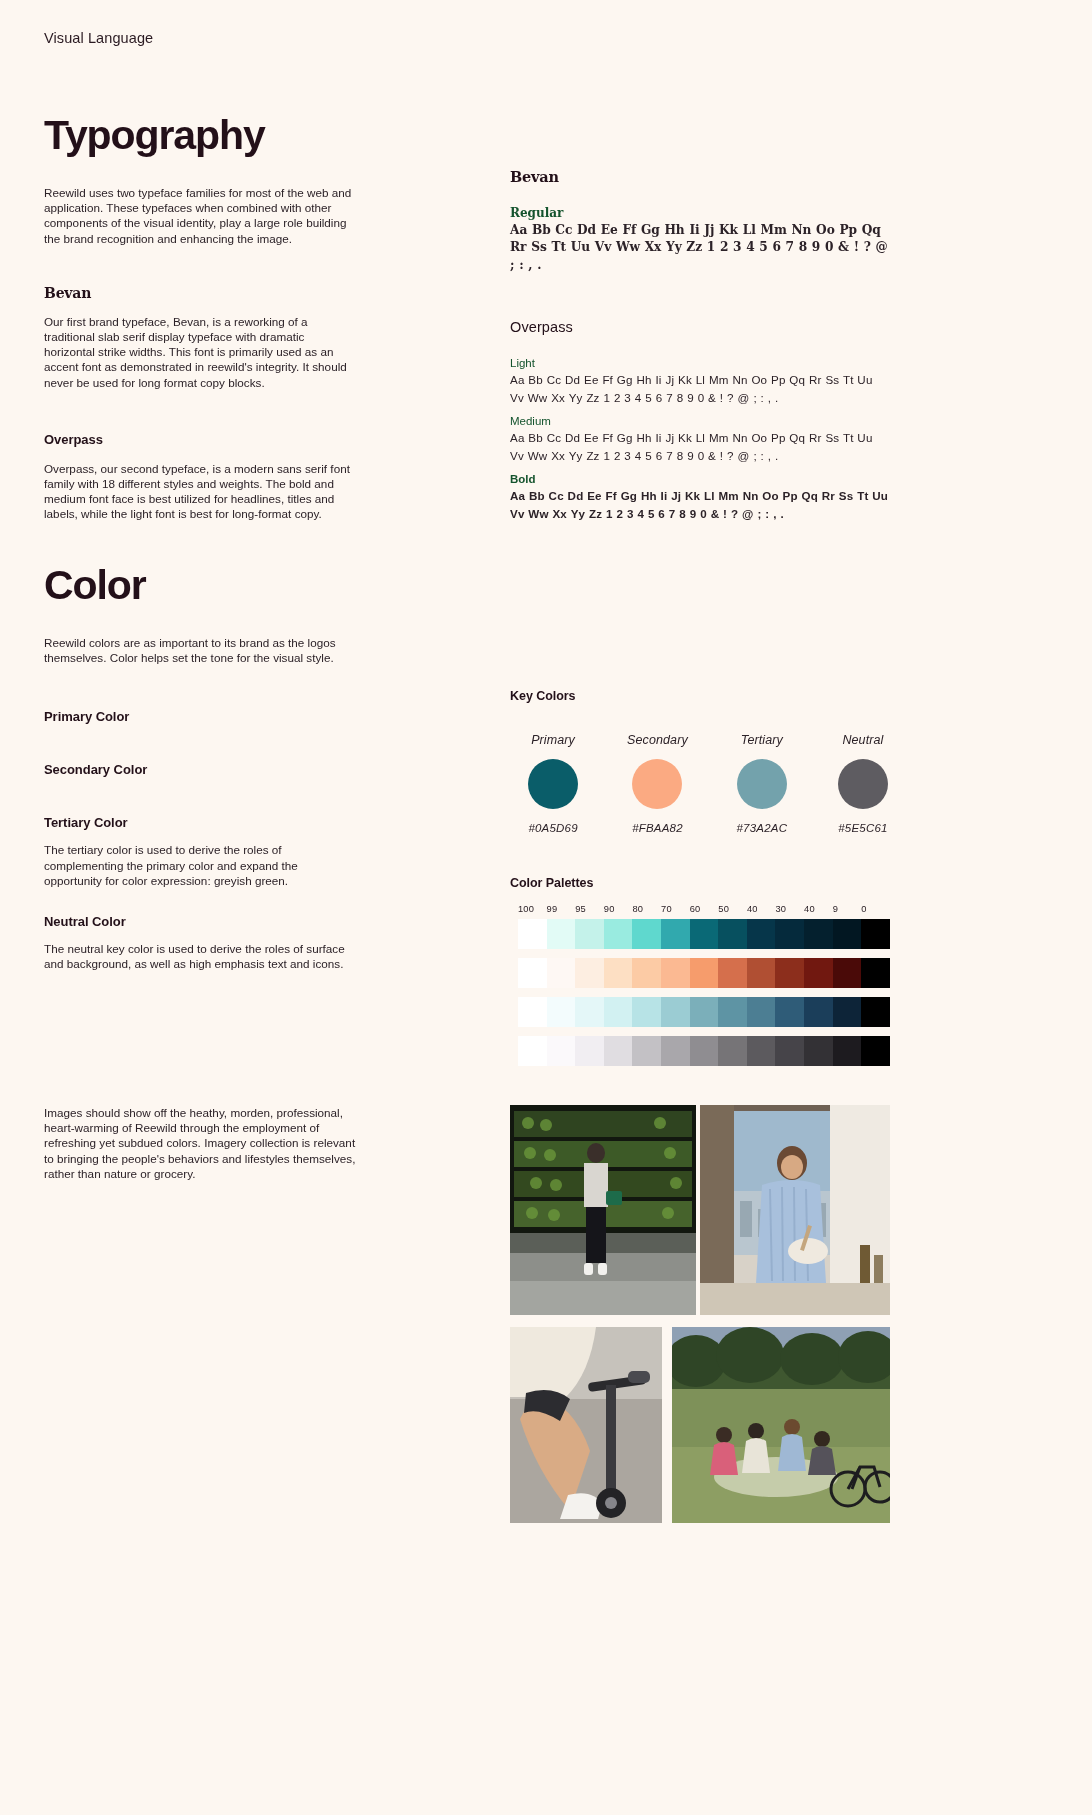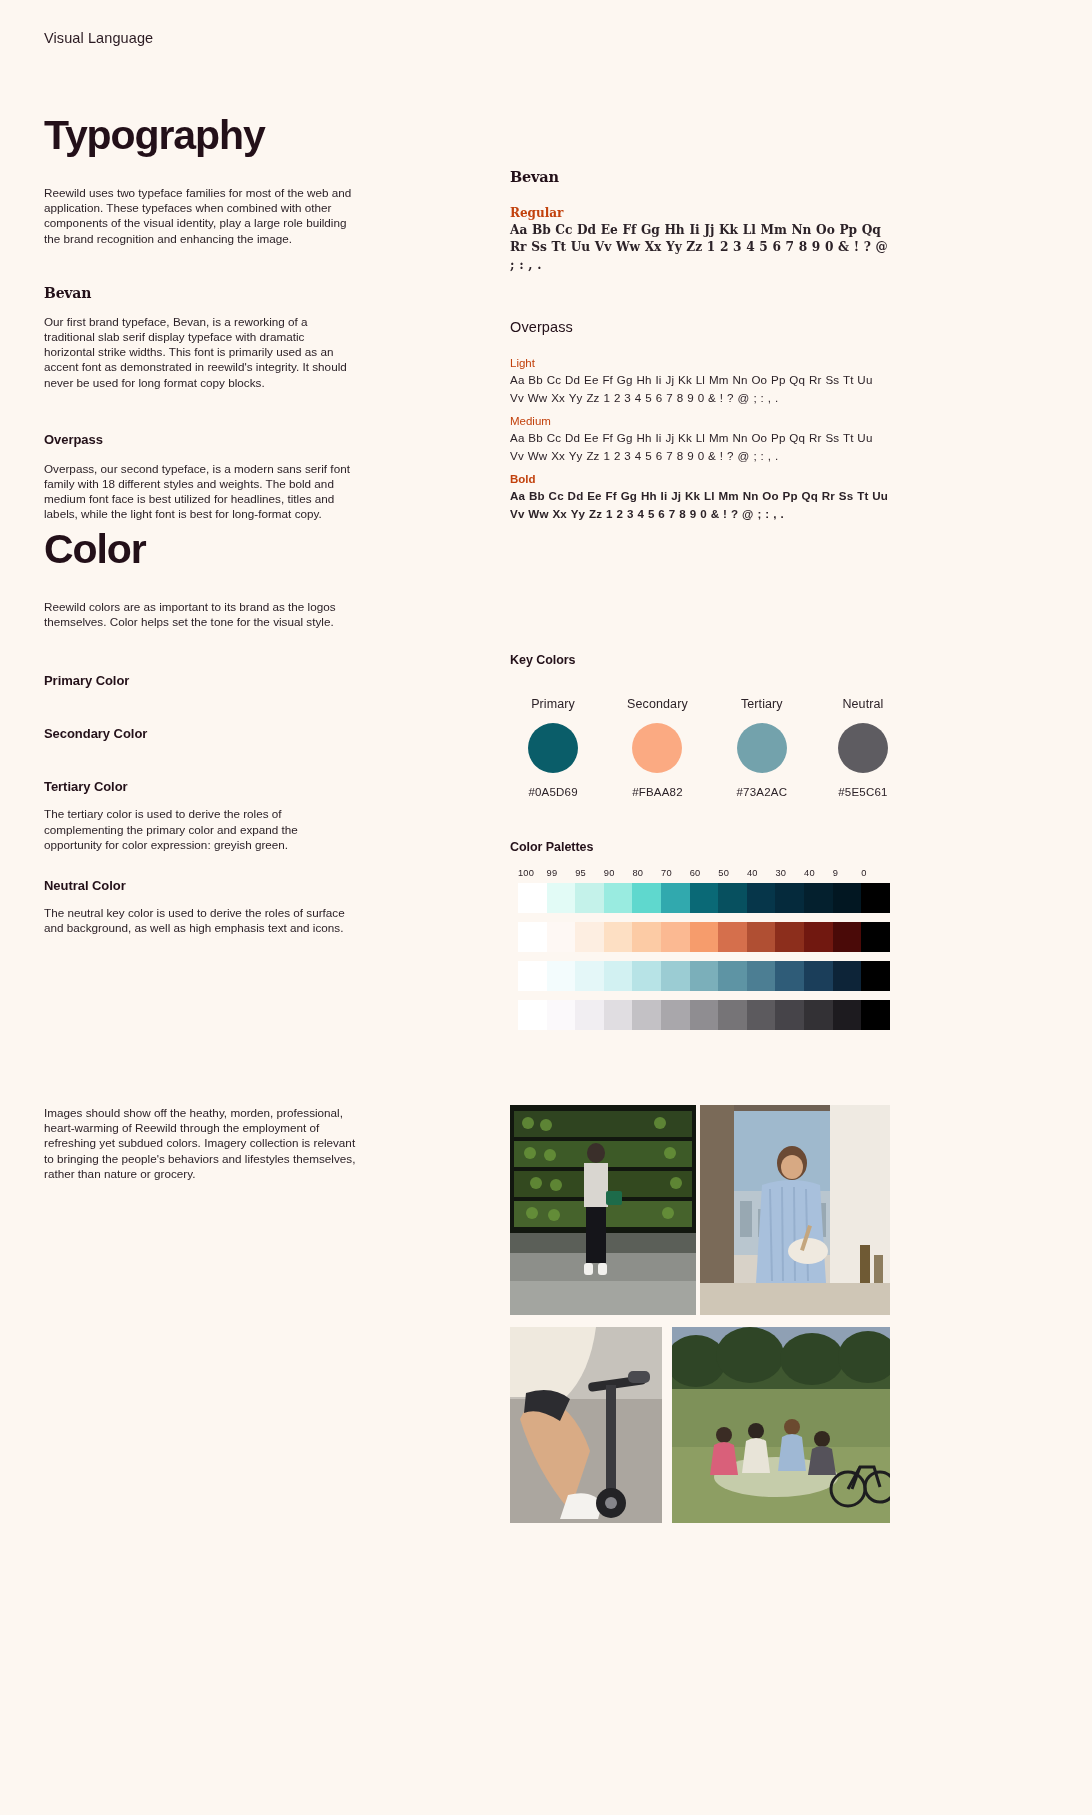--- a/index.html
+++ b/index.html
@@ -86,21 +86,21 @@
     color: #231019;
   }
   .spec-title-sans {
     font-size: 14.5px;
     font-weight: 400;
     color: #231019;
     letter-spacing: 0.1px;
   }
   .weight-label {
     font-size: 11.5px;
-    color: #c2410c;
+    color: #14532d;
     margin-bottom: 2px;
   }
   .weight-label.slab {
     font-family: "DejaVu Serif", serif;
     font-weight: 700;
     font-size: 12px;
   }
   .weight-label.w-light { font-weight: 300; }
   .weight-label.w-medium { font-weight: 500; }
   .weight-label.w-bold { font-weight: 700; }
@@ -129,20 +129,21 @@
     font-weight: 700;
     color: #231019;
     letter-spacing: -0.05px;
   }
   .key-colors {
     display: flex;
     justify-content: flex-start;
     gap: 47px;
     margin-top: 30px;
     padding-left: 16px;
+    font-style: italic;
   }
   .key-swatch {
     width: 93px;
     text-align: center;
   }
   .key-swatch .k-name {
     font-size: 12.5px;
     color: #2C2228;
     margin-bottom: 12px;
     letter-spacing: 0.1px;
@@ -243,21 +244,21 @@
         <div class="weight-label w-medium">Medium</div>
         <div class="glyphs w-medium">Aa Bb Cc Dd Ee Ff Gg Hh Ii Jj Kk Ll Mm Nn Oo Pp Qq Rr Ss Tt Uu Vv Ww Xx Yy Zz 1 2 3 4 5 6 7 8 9 0 &amp; ! ? @ ; : , .</div>
         <div style="height:9px;"></div>
 
         <div class="weight-label w-bold">Bold</div>
         <div class="glyphs w-bold">Aa Bb Cc Dd Ee Ff Gg Hh Ii Jj Kk Ll Mm Nn Oo Pp Qq Rr Ss Tt Uu Vv Ww Xx Yy Zz 1 2 3 4 5 6 7 8 9 0 &amp; ! ? @ ; : , .</div>
       </div>
     </div>
   </div>
 
-  <div class="section" style="top:528px;height:520px;">
+  <div class="section" style="top:564px;height:520px;">
     <div class="col-left" style="top:0;">
       <h1 class="display">Color</h1>
       <div style="height:28px;"></div>
       <p class="body-copy">Reewild colors are as important to its brand as the logos themselves. Color helps set the tone for the visual style.</p>
 
       <div style="height:44px;"></div>
       <h3 class="sub-head">Primary Color</h3>
       <div style="height:12px;"></div>
 
       <div style="height:26px;"></div>

